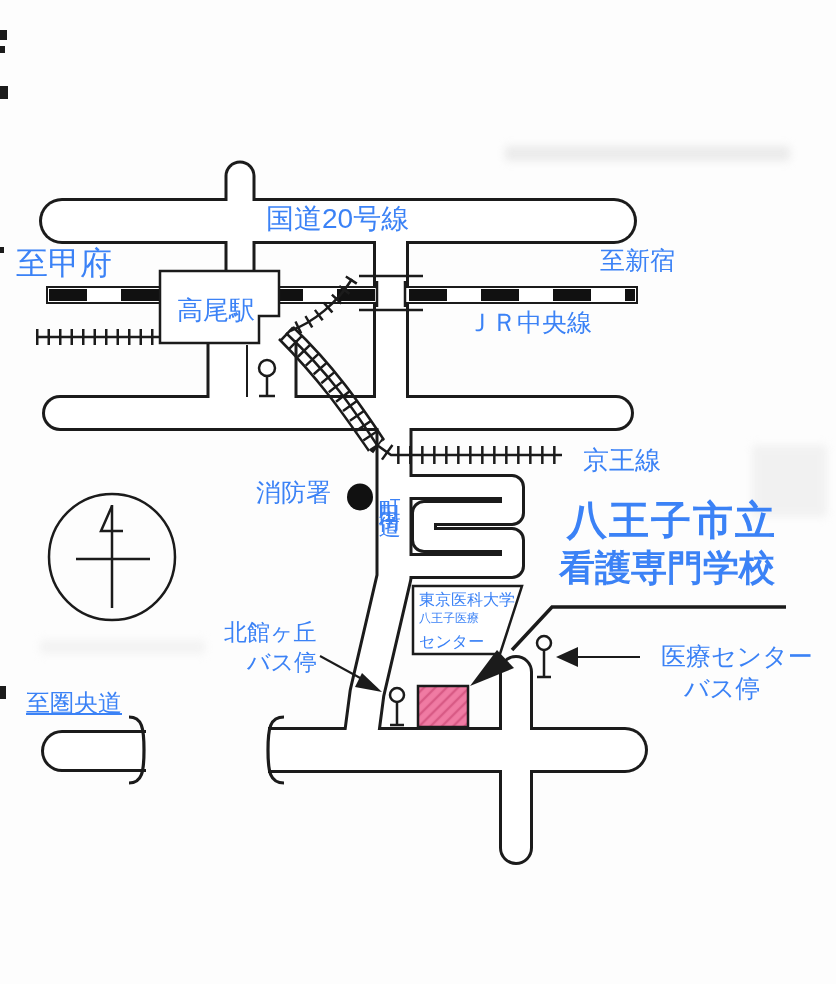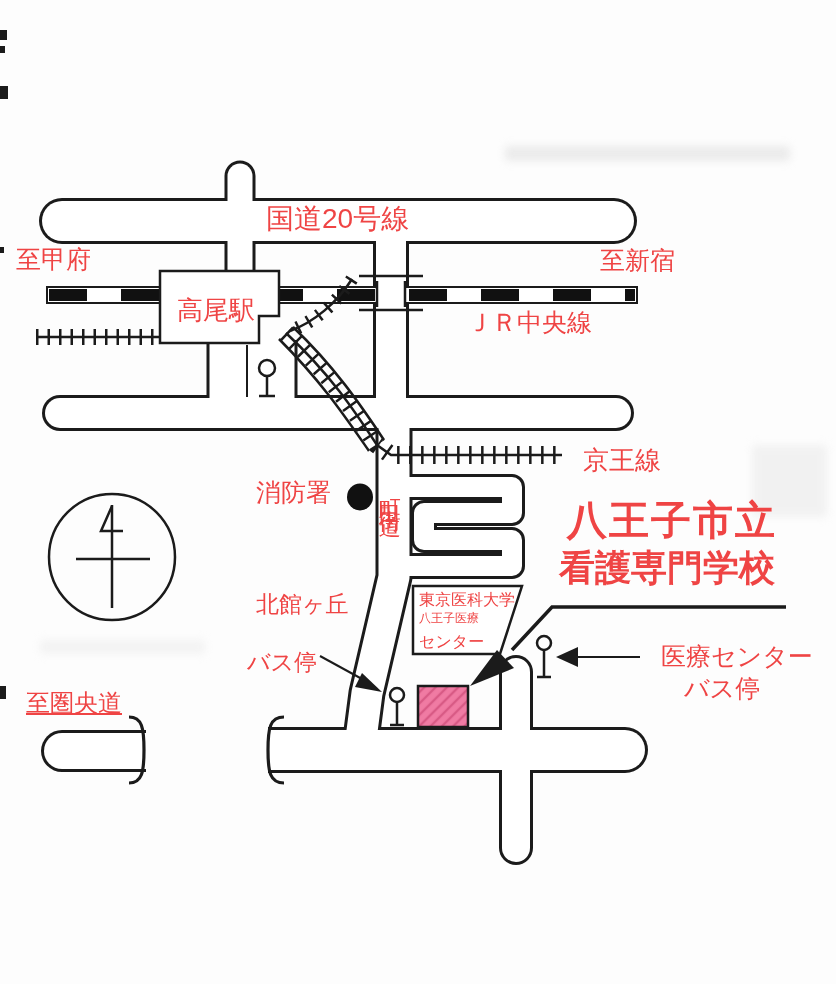--- a/index.html
+++ b/index.html
@@ -1,19 +1,19 @@
 <!DOCTYPE html>
 <html><head>
 <meta charset="utf-8">
 <style>
   html,body{margin:0;padding:0;background:#ffffff;}
   #stage{position:relative;width:836px;height:984px;background:#fdfdfd;overflow:hidden;
          font-family:"Liberation Sans","DejaVu Sans",sans-serif;color:#1b1b1b;}
   #mapsvg{position:absolute;left:0;top:0;}
-  .lbl{position:absolute;white-space:nowrap;color:#ef4444;line-height:1.08;}
+  .lbl{position:absolute;white-space:nowrap;color:#3b82f6;line-height:1.08;}
   .lbl-vert{writing-mode:vertical-rl;text-orientation:upright;}
   .school-name{font-weight:700;}
   .smudge{position:absolute;filter:blur(4px);}
 </style>
 </head>
 <body>
 
 <div id="stage">
 
   <svg id="mapsvg" width="836" height="984" viewBox="0 0 836 984">
@@ -135,21 +135,21 @@
       <rect x="0" y="686" width="6" height="13"></rect>
     </g>
   </svg>
 
   <div class="smudge" style="left:505px;top:146px;width:285px;height:15px;background:#dcdcdc;opacity:.55"></div>
   <div class="smudge" style="left:752px;top:445px;width:75px;height:72px;background:#e6e6e6;opacity:.5"></div>
   <div class="smudge" style="left:40px;top:640px;width:165px;height:14px;background:#e9e9e9;opacity:.5"></div>
 
   <div class="lbl" style="left:266px;top:204px;font-size:28px;">国道20号線</div>
 
-  <div class="lbl" style="left:16px;top:246px;font-size:25px;">至甲府</div>
+  <div class="lbl" style="left:16px;top:246px;font-size:32px;">至甲府</div>
 
   <div class="lbl" style="left:600px;top:247px;font-size:25px;">至新宿</div>
 
   <div class="lbl" style="left:177px;top:296px;font-size:26px;">高尾駅</div>
 
   <div class="lbl" style="left:467px;top:309px;font-size:25px;">ＪＲ中央線</div>
 
 
   <div class="lbl" style="left:583px;top:446px;font-size:26px;">京王線</div>
 
@@ -157,21 +157,21 @@
 
   <div class="lbl lbl-vert" style="left:378px;top:481px;font-size:22px;letter-spacing:6px;height:130px;">町田街道</div>
 
   <div class="lbl school-name" style="left:567px;top:499px;font-size:40px;letter-spacing:2px;">八王子市立</div>
   <div class="lbl school-name" style="left:559px;top:549px;font-size:36px;">看護専門学校</div>
 
   <div class="lbl" style="left:419px;top:591px;font-size:16px;">東京医科大学</div>
   <div class="lbl" style="left:419px;top:612px;font-size:12px;">八王子医療</div>
   <div class="lbl" style="left:419px;top:633px;font-size:16px;text-align:right;">センター</div>
 
-  <div class="lbl" style="left:224px;top:592px;font-size:23px;margin-left:32px;">北館ヶ丘</div>
+  <div class="lbl" style="left:224px;top:620px;font-size:23px;">北館ヶ丘</div>
   <div class="lbl" style="left:247px;top:650px;font-size:23px;">バス停</div>
 
   <div class="lbl" style="left:615px;top:643px;font-size:25px;margin-left:46px;">医療センター</div>
   <div class="lbl" style="left:684px;top:675px;font-size:25px;">バス停</div>
 
   <div class="lbl" style="left:26px;top:690px;font-size:24px;text-decoration:underline;">至圏央道</div>
 
 </div>
 
 </body></html>

